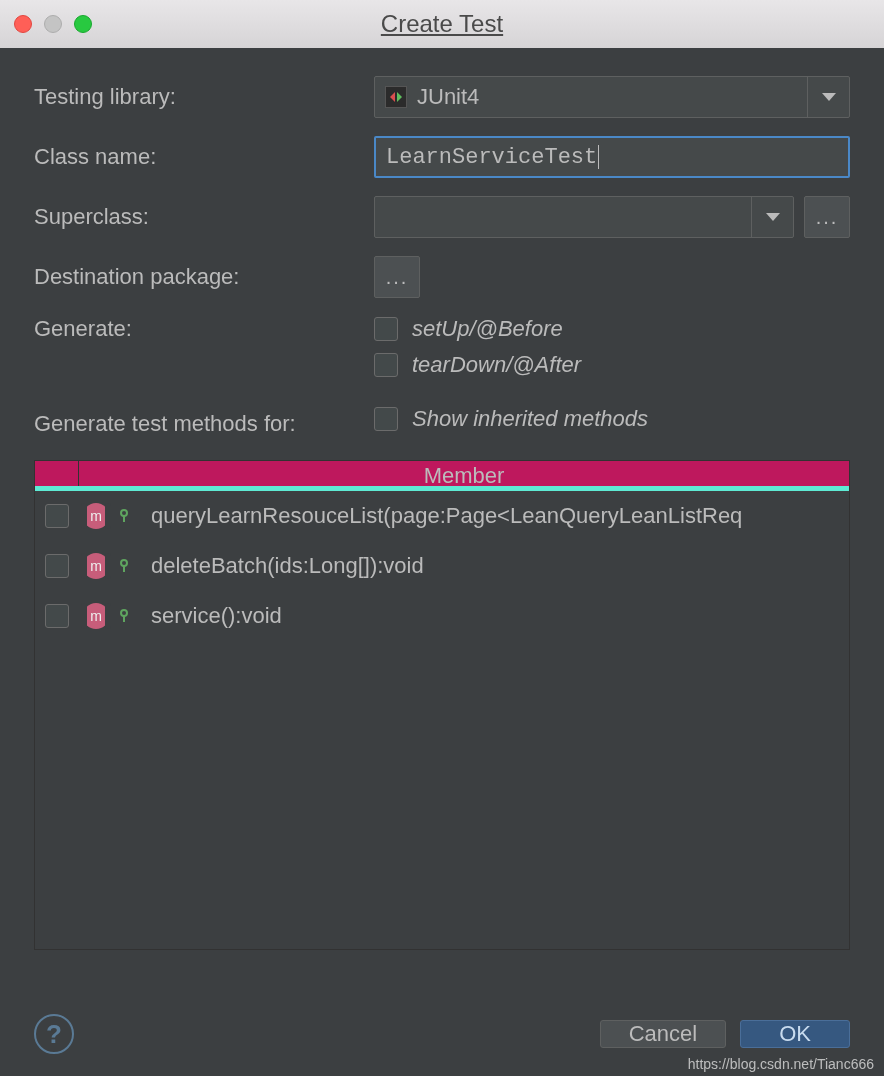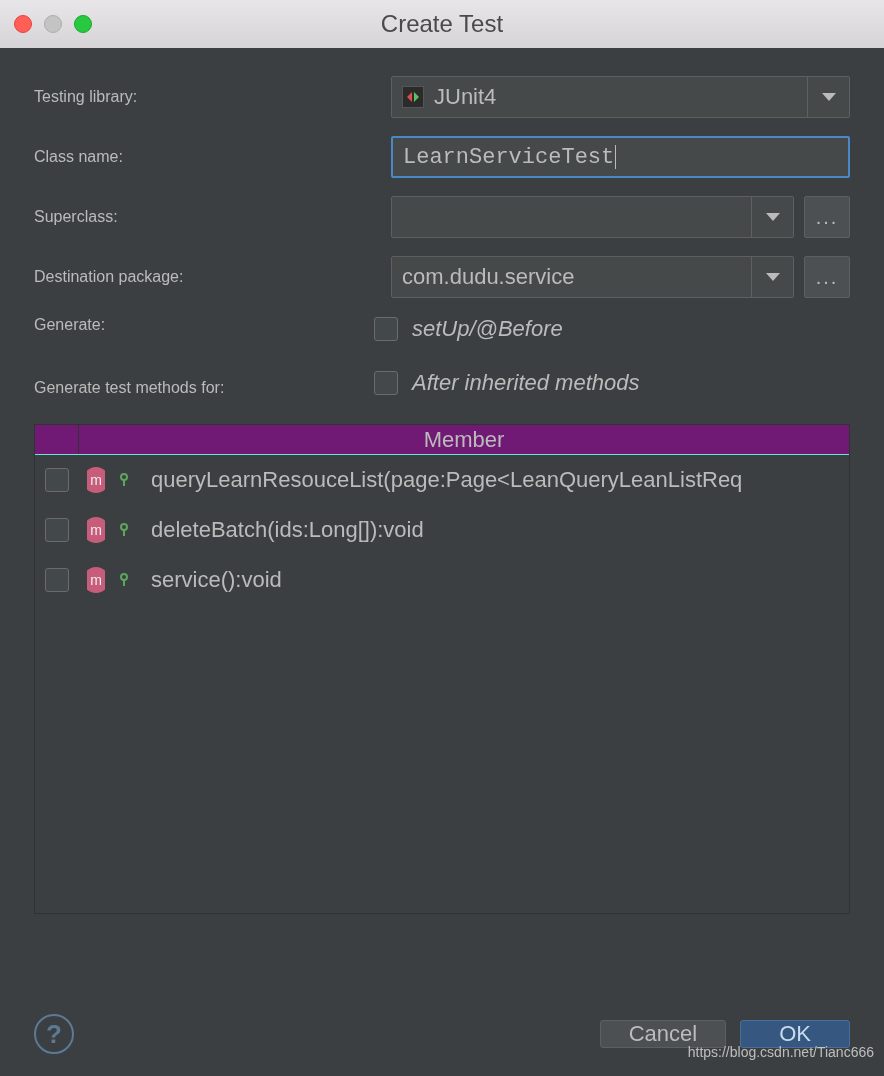--- a/index.html
+++ b/index.html
@@ -22,25 +22,26 @@
 .traffic { display: flex; gap: 12px; }
 .tl { width: 18px; height: 18px; border-radius: 50%; }
 .tl-close { background: #ff5f57; border: 1px solid #e24640; }
 .tl-min   { background: #c4c4c4; border: 1px solid #adadad; }
 .tl-zoom  { background: #28c940; border: 1px solid #18a82e; }
 .title {
   position: absolute; left: 0; right: 0;
   text-align: center;
   font-size: 24px;
   color: #4a4a4a;
+  text-decoration: underline;
 }
 .content { padding: 28px 34px 0 34px; }
 .row { display: flex; align-items: center; margin-bottom: 18px; }
-.label { width: 340px; font-size: 16px; color: #bbbbbb; }
-.field { flex: 1; display: flex; gap: 10px; align-items: flex-start; margin-left: 17px; }
+.label { width: 340px; font-size: 22px; color: #bbbbbb; }
+.field { flex: 1; display: flex; gap: 10px; align-items: flex-start; }
 .combo, .textin {
   flex: 1; height: 42px; background: #45494a;
   border: 1px solid #5e6060; border-radius: 2px;
   display: flex; align-items: center; padding: 0 10px;
   font-size: 22px; color: #bbbbbb;
 }
 .combo { padding-right: 0; }
 .combo .ctext { flex: 1; overflow: hidden; white-space: nowrap; }
 .combo .arrow {
   width: 42px; height: 100%;
@@ -68,22 +69,22 @@
 .chk-row { display: flex; align-items: center; font-size: 22px; margin-bottom: 10px; font-style: italic; }
 .section-gap { }
 .members {
   margin-top: 12px;
   border: 1px solid #323232;
   background: #3c3f41;
   height: 490px;
 }
 .members-hdr {
   height: 30px; display: flex;
-  background: #701a75;
-  border-bottom: 1px solid #5eead4;
+  background: #be185d;
+  border-bottom: 5px solid #5eead4;
 }
 .hdr-chkcol { width: 44px; border-right: 1px solid #323232; }
 .hdr-label {
   flex: 1; text-align: center; font-size: 22px;
   color: #bbbbbb; line-height: 30px;
 }
 .member-item {
   display: flex; align-items: center;
   height: 50px; padding: 0 10px;
   font-size: 22px; color: #bbbbbb;
@@ -132,21 +133,21 @@
 }
 .spacer { flex: 1; }
 .btn {
   height: 28px; padding: 0 28px;
   background: #4c5052; border: 1px solid #5e6060;
   border-radius: 3px; color: #bbbbbb; font-size: 22px;
   display: flex; align-items: center; margin-left: 14px;
 }
 .btn.primary { background: #365880; border-color: #4a6e99; color: #c8dbee; padding: 0 38px; }
 .watermark {
-  position: absolute; bottom: 16px; right: 10px;
+  position: absolute; bottom: 4px; right: 10px;
   font-size: 14px; color: #ddd; opacity: 0.8;
 }
 </style>
 </head>
 <body>
 
 <div class="titlebar">
   <div class="traffic">
     <div class="tl tl-close"></div>
     <div class="tl tl-min"></div>
@@ -194,46 +195,44 @@
             <div class="tri-down"></div>
           </div>
       </div>
       <div class="ellips">...</div>
     </div>
   </div>
 
   <div class="row">
     <div class="label">Destination package:</div>
     <div class="field">
-      <div class="combo">
-        <div class="ctext">com.dudu.service</div>
-        <div class="arrow">
-            <div class="tri-down"></div>
-          </div>
-      </div>
       <div class="ellips">...</div>
     </div>
   </div>
 
   <div class="row section-gap" style="align-items:flex-start">
     <div class="label">Generate:</div>
     <div style="flex:1">
       <div class="chk-row">
         <div class="chk"></div>
         <span>setUp/@Before</span>
       </div>
+      <div class="chk-row">
+        <div class="chk"></div>
+        <span>tearDown/@After</span>
+      </div>
     </div>
   </div>
 
   <div class="row">
     <div class="label">Generate test methods for:</div>
     <div style="flex:1">
       <div class="chk-row">
         <div class="chk"></div>
-        <span>After inherited methods</span>
+        <span>Show inherited methods</span>
       </div>
     </div>
   </div>
 
   <div class="members">
     <div class="members-hdr">
       <div class="hdr-chkcol"></div>
       <div class="hdr-label">Member</div>
     </div>
     <div id="members-body">

